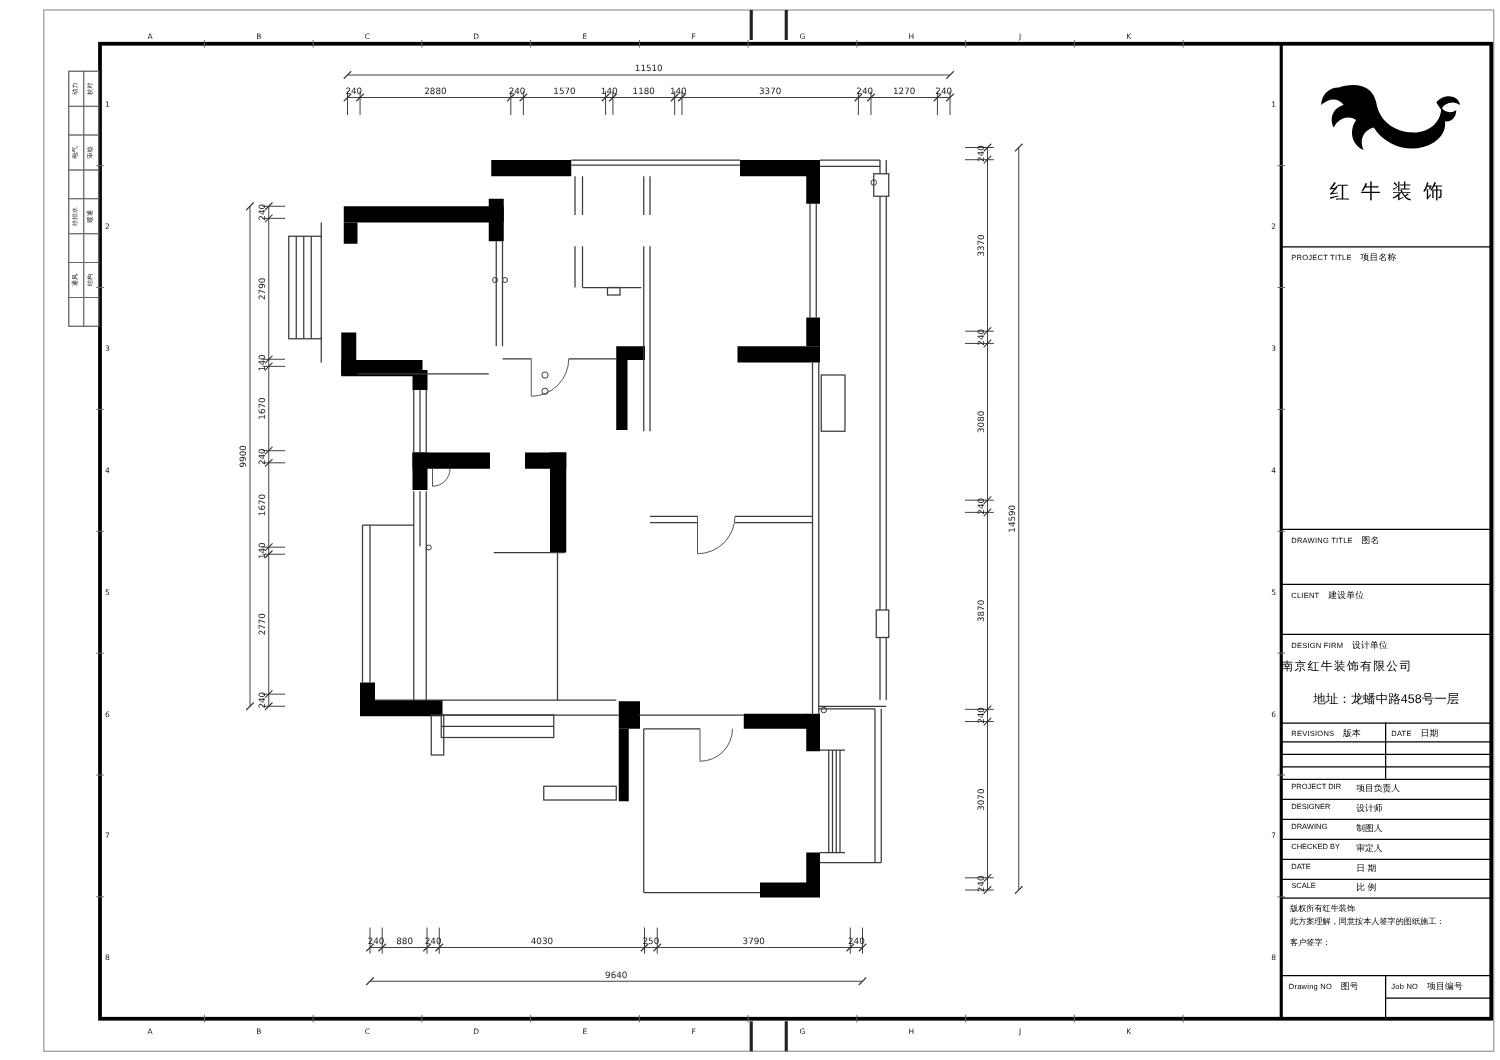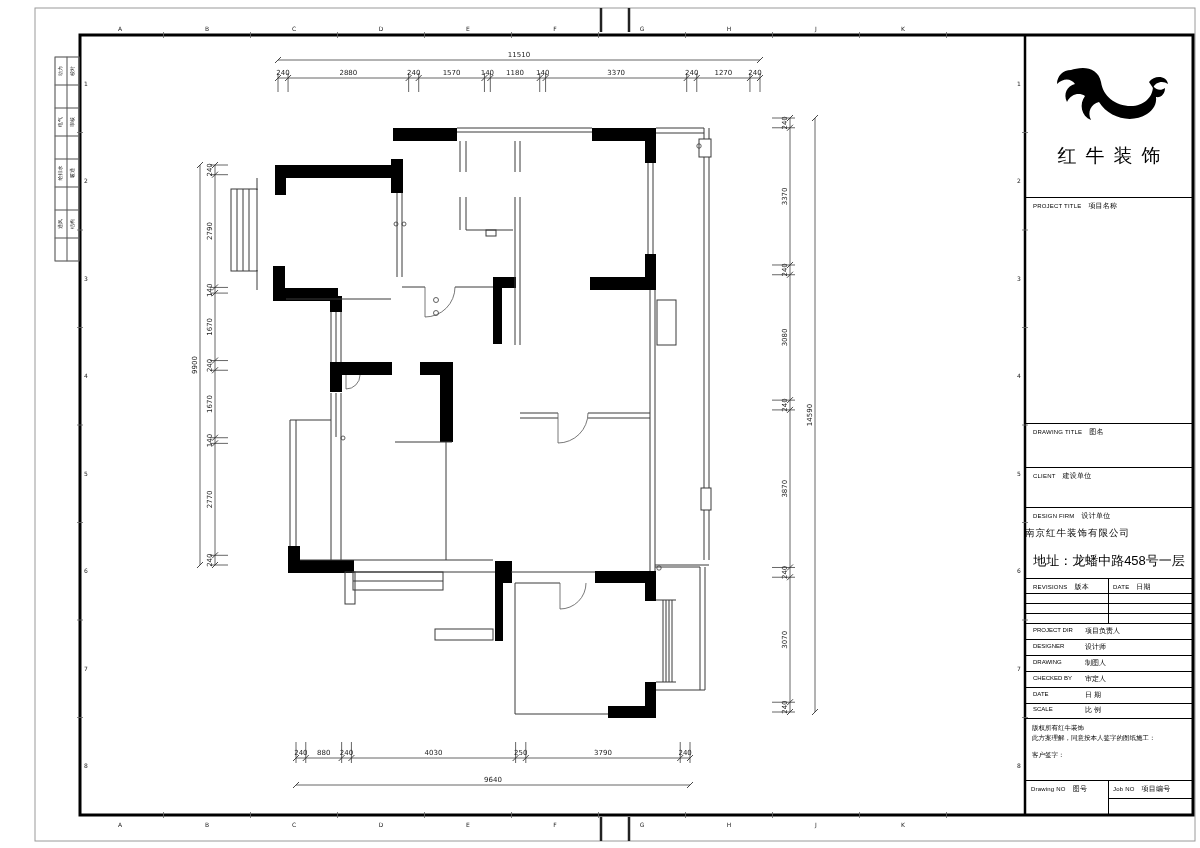--- a/index.html
+++ b/index.html
@@ -8,23 +8,23 @@
   #sheet-svg{position:absolute;left:0;top:0;}
   #sheet-svg text{font-family:"DejaVu Sans","Liberation Sans",sans-serif;fill:#222;}
   .tb{position:absolute;left:1025px;top:35px;width:168px;height:780px;}
   .tb .hl{position:absolute;left:0;width:168px;height:1px;background:#000;}
   .tb .vl{position:absolute;width:1px;background:#000;}
   .lab{position:absolute;font-size:6px;letter-spacing:.2px;white-space:nowrap;}
   .lab .cn{font-size:7px;margin-left:7px;}
   .rowlab{position:absolute;left:8px;font-size:6px;white-space:nowrap;}
   .rowlab .cn{font-size:7px;position:absolute;left:52px;top:-1px;}
   .logo-text{position:absolute;left:0;top:108px;width:168px;text-align:center;
-             font-family:"DejaVu Serif","Liberation Serif",serif;font-size:19px;letter-spacing:9px;text-indent:9px;}
+             font-family:"DejaVu Serif","Liberation Serif",serif;font-size:16px;letter-spacing:9px;text-indent:9px;}
   .firm{position:absolute;left:0;width:168px;text-align:left;font-size:9.5px;letter-spacing:1px;}
-  .addr{position:absolute;left:0;width:168px;text-align:center;font-size:13px;}
+  .addr{position:absolute;left:0;width:168px;text-align:center;font-size:10px;}
   .copy{position:absolute;left:7px;top:688px;width:156px;font-size:6.5px;line-height:10px;}
   .copy .sig{margin-top:7px;}
 </style>
 </head>
 <body>
 
 <div id="sheet">
 
 <svg id="sheet-svg" width="1200" height="848" viewBox="0 0 1200 848">
 

